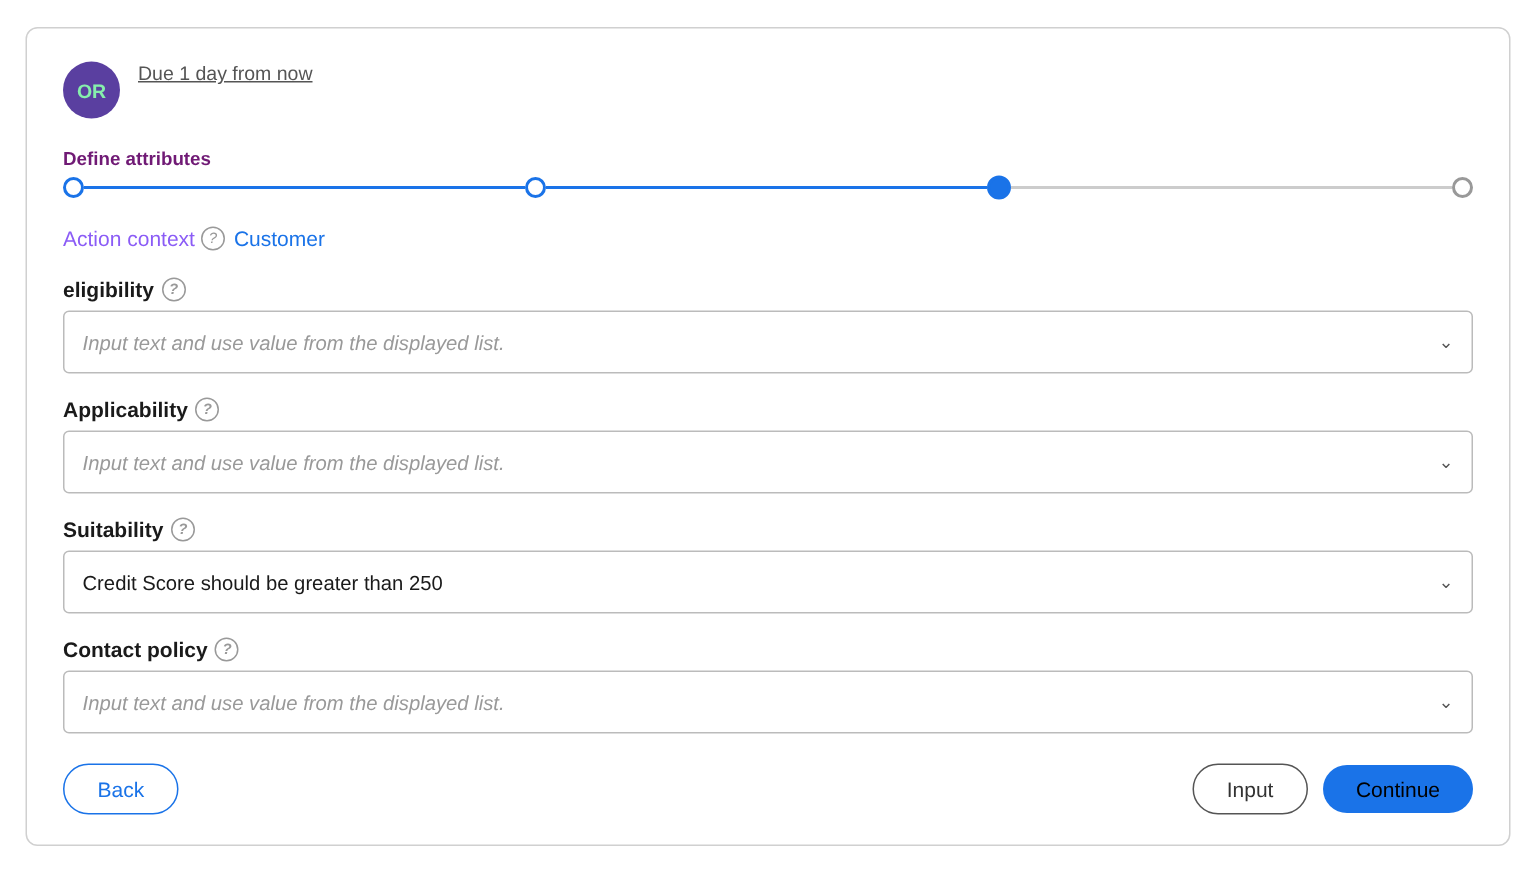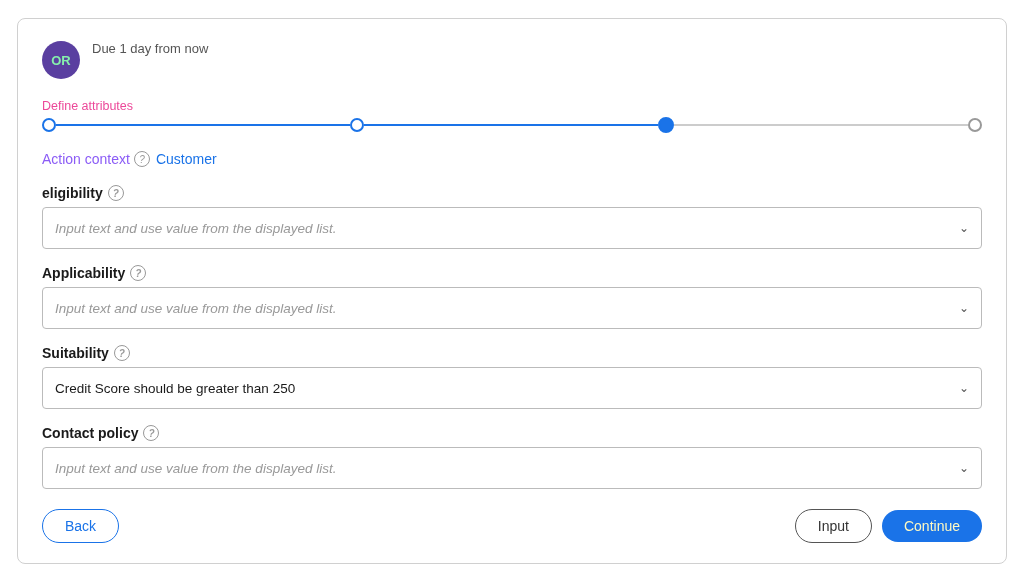--- a/index.html
+++ b/index.html
@@ -43,39 +43,41 @@
     }
     .header-text .title {
       font-size: 17px;
       font-weight: 700;
       color: #1a1a1a;
     }
     .header-text .subtitle {
       font-size: 13px;
       color: #555;
       margin-top: 2px;
+      text-decoration: underline;
     }
     
     .stepper {
       display: flex;
       align-items: center;
       margin-bottom: 18px;
       position: relative;
     }
     .stepper-labels {
       display: flex;
       width: 100%;
       margin-bottom: 4px;
     }
     .stepper-label-item {
       flex: 1;
       text-align: left;
       font-size: 12.5px;
-      color: #ec4899;
+      color: #701a75;
       padding-left: 0;
+      font-weight: bold;
     }
     .stepper-label-item:first-child {
       padding-left: 0;
     }
     .stepper-label-item.active {
       color: #1a73e8;
       font-weight: 600;
     }
     .stepper-label-item.last {
       text-align: right;
@@ -197,21 +199,21 @@
       font-weight: 500;
     }
     .btn-outline {
       background: #fff;
       border: 1.5px solid #1a73e8;
       color: #1a73e8;
     }
     .btn-primary {
       background: #1a73e8;
       border: none;
-      color: #fef9c3;
+      color: #000000;
     }
     .btn-save {
       background: #fff;
       border: 1.5px solid #555;
       color: #333;
       margin-right: 10px;
     }
     .footer-right {
       display: flex;
       align-items: center;

